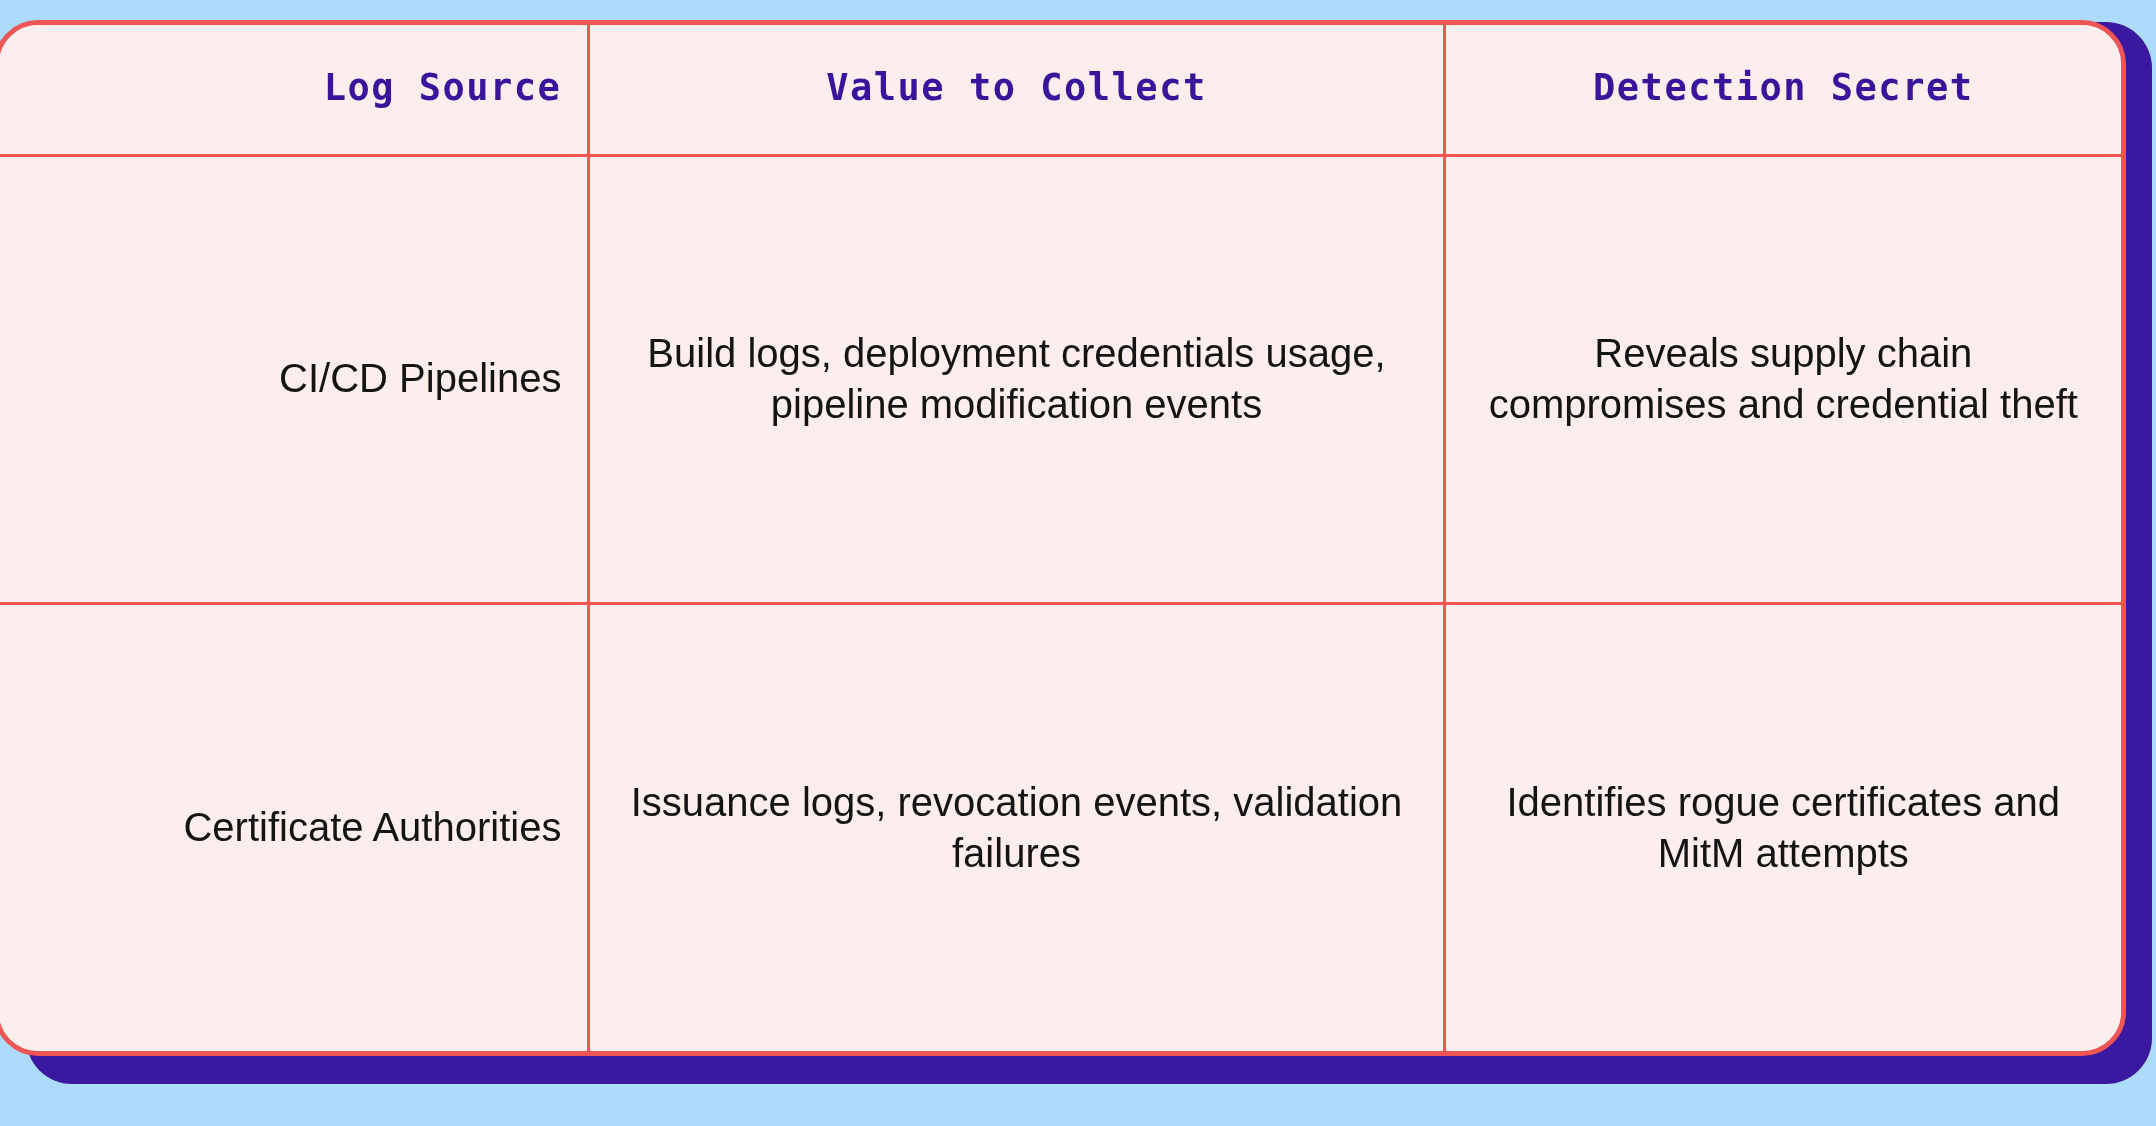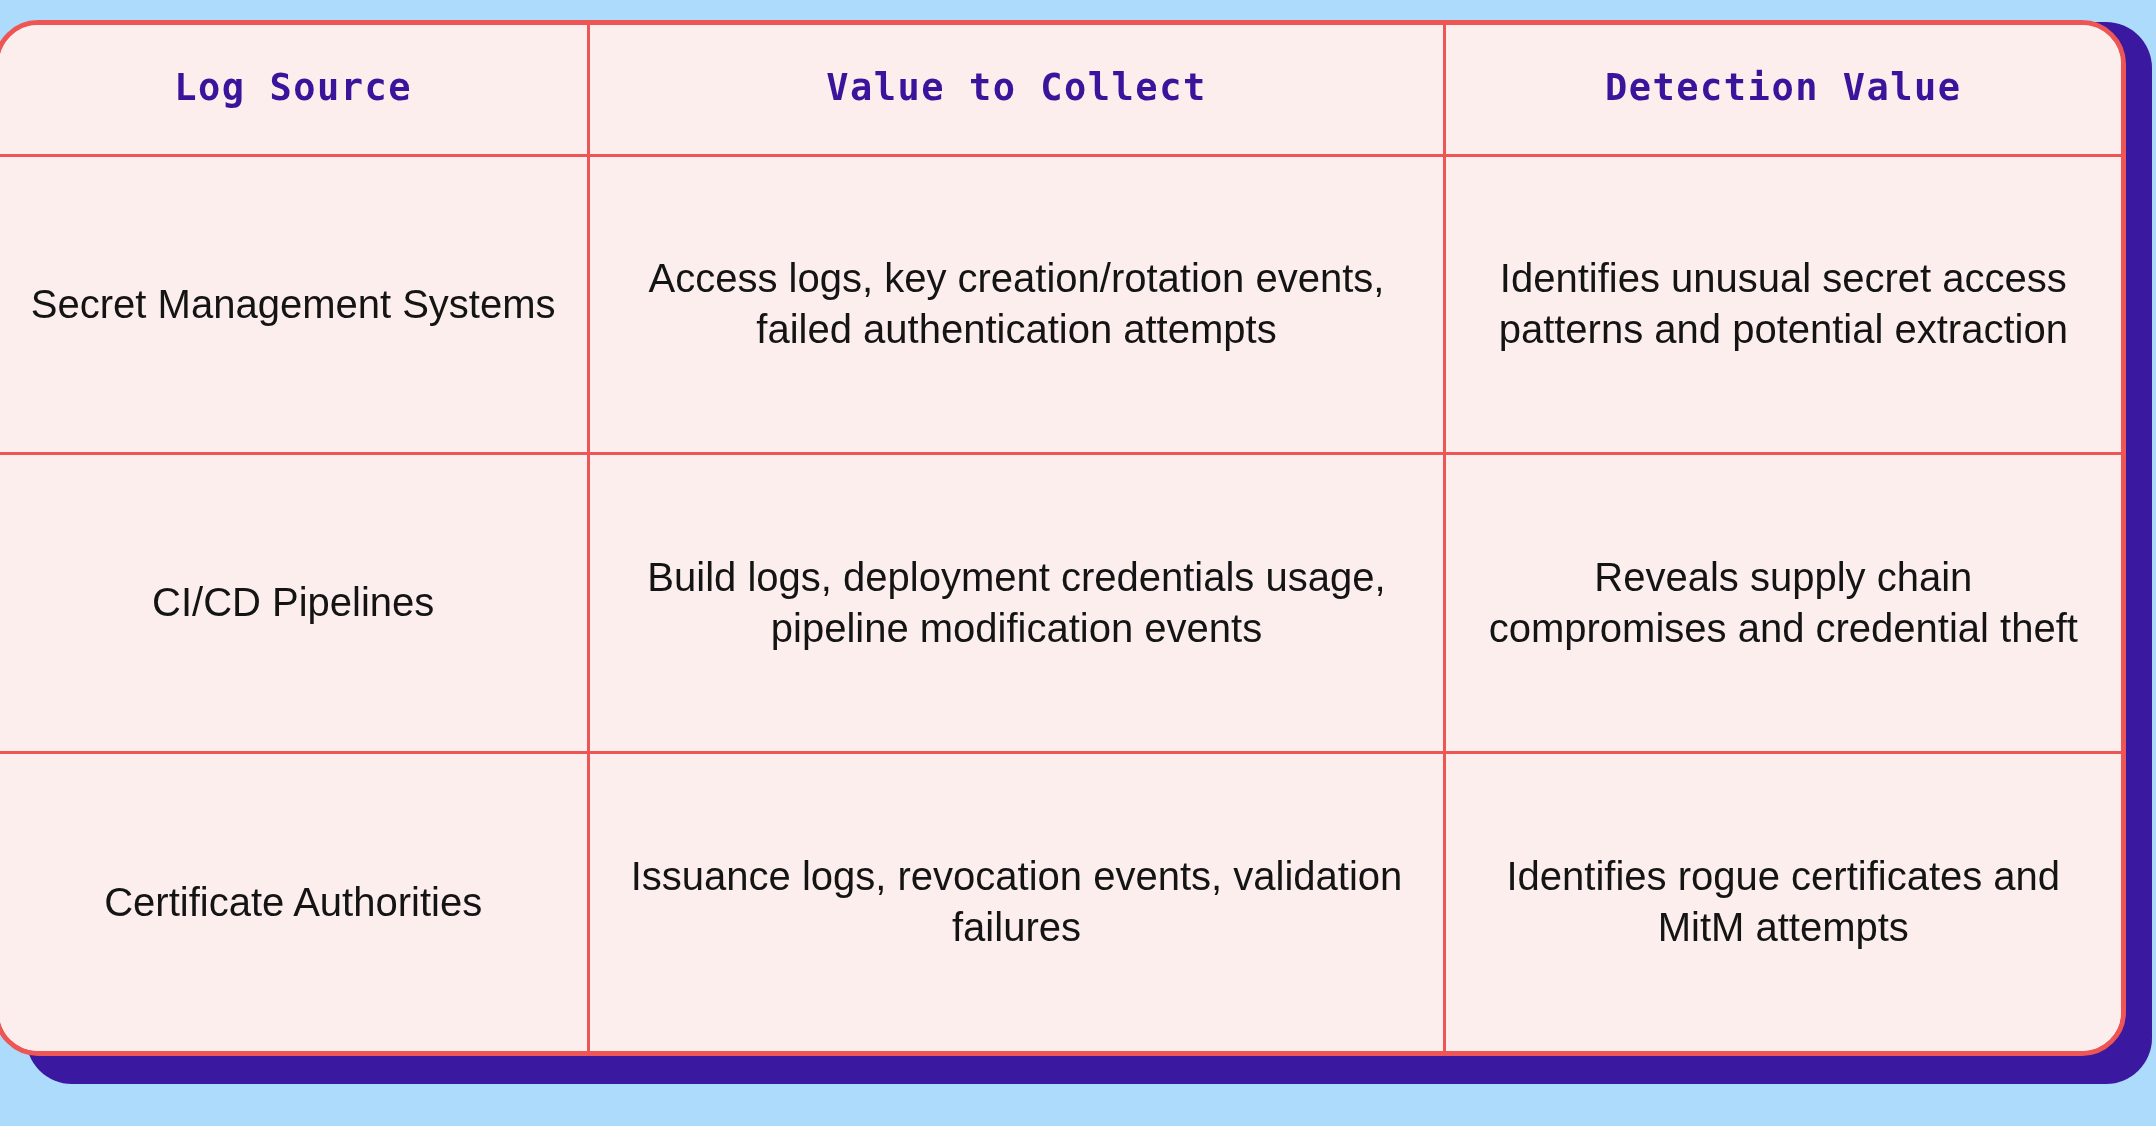--- a/index.html
+++ b/index.html
@@ -68,21 +68,21 @@
     border: 3px solid #EE5555;
     text-align: center;
     vertical-align: middle;
     padding: 10px 26px;
     background: #FDEEEE;
   }
 
   
   table.grid tr:first-child th { border-top: none; }
   table.grid tr:last-child  td { border-bottom: none; }
-  table.grid th:first-child, table.grid td:first-child { border-left: none; }
+  table.grid th:first-child, table.grid td:first-child { border-left: none; text-align: right; }
   table.grid th:last-child,  table.grid td:last-child  { border-right: none; }
 
   
   table.grid thead th {
     font-family: "DejaVu Sans Mono", "Liberation Mono", monospace;
     font-weight: 700;
     font-size: 37px;
     letter-spacing: 1.5px;
     color: #3A149B;
     height: 130px;
@@ -115,31 +115,26 @@
       <colgroup>
         <col class="c1">
         <col class="c2">
         <col class="c3">
       </colgroup>
 
       <thead>
         <tr>
           <th>Log Source</th>
           <th>Value to Collect</th>
-          <th>Detection Value</th>
+          <th>Detection Secret</th>
         </tr>
       </thead>
 
       <tbody>
 
-        <tr>
-          <td class="col-source">Secret Management Systems</td>
-          <td class="col-collect">Access logs, key creation/rotation events, failed authentication attempts</td>
-          <td class="col-value">Identifies unusual secret access patterns and potential extraction</td>
-        </tr>
 
         <tr>
           <td class="col-source">CI/CD Pipelines</td>
           <td class="col-collect">Build logs, deployment credentials usage, pipeline modification events</td>
           <td class="col-value">Reveals supply chain compromises and credential theft</td>
         </tr>
 
 
 
         <tr>

